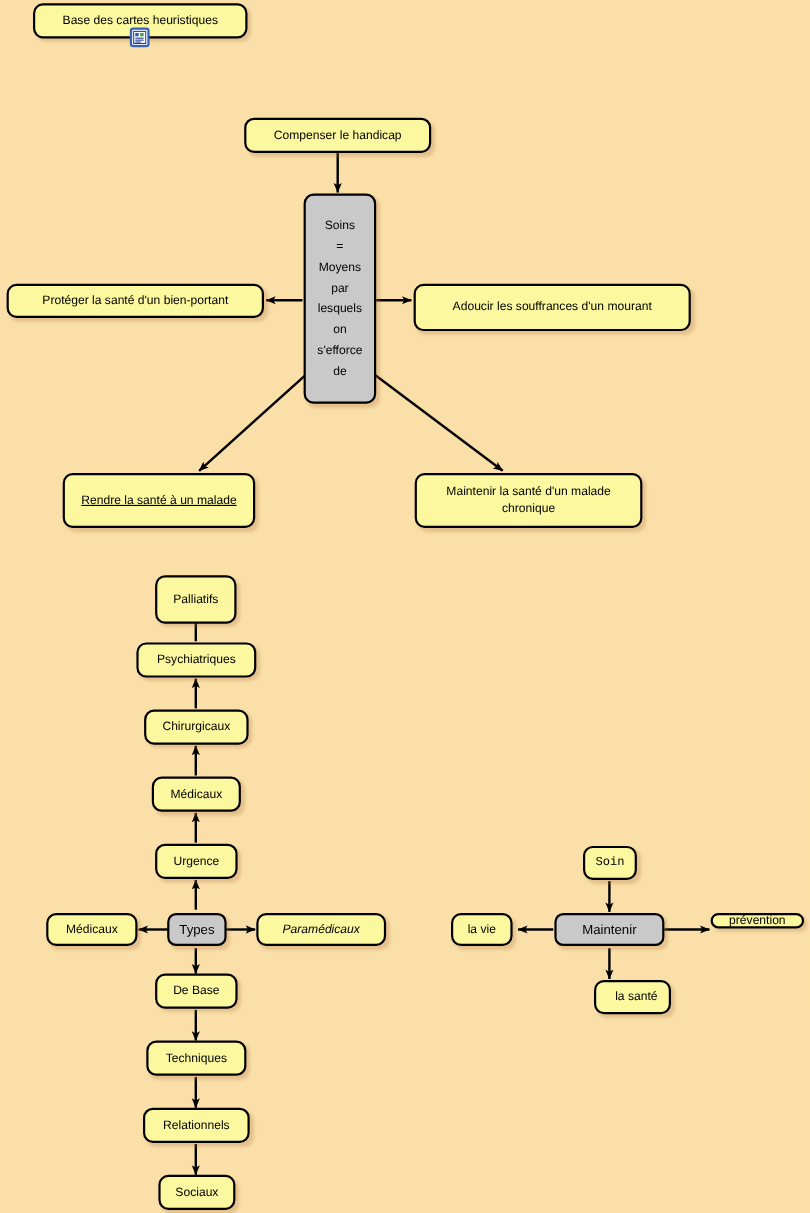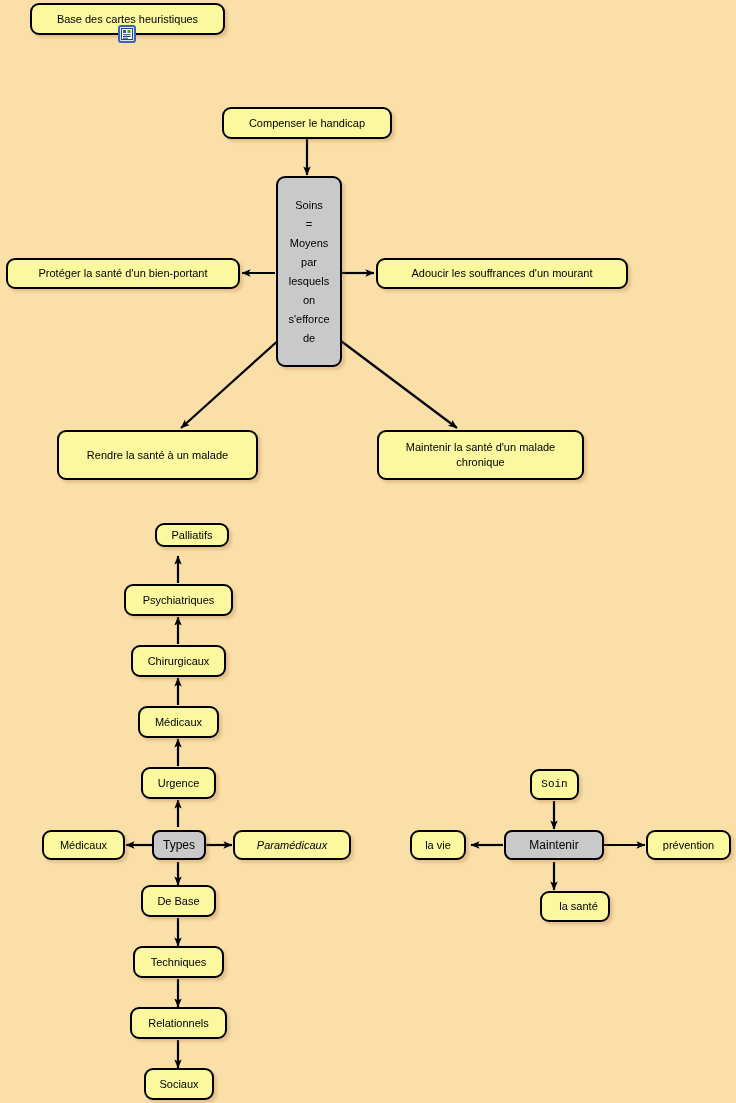--- a/index.html
+++ b/index.html
@@ -131,28 +131,28 @@
 par
 lesquels
 on
 s'efforce
 de</div>
 
   <div class="node" style="left:222px; top:107px; width:170px; height:32px;">Compenser le handicap</div>
 
   <div class="node" style="left:6px; top:258px; width:234px; height:31px;">Protéger la santé d'un bien-portant</div>
 
-  <div class="node" style="left:376px; top:258px; width:252px; height:31px;">Adoucir les souffrances d'un mourant</div>
+  <div class="node" style="left:376px; top:258px; width:252px; height:43px;">Adoucir les souffrances d'un mourant</div>
 
-  <div class="node" style="left:57px; top:430px; width:201px; height:50px;">Rendre la santé à un malade</div>
+  <div class="node" style="left:57px; top:430px; width:175px; height:50px;text-decoration:underline;">Rendre la santé à un malade</div>
 
   <div class="node" style="left:377px; top:430px; width:207px; height:50px;">Maintenir la santé d'un malade
 chronique</div>
 
-  <div class="node" style="left:155px; top:523px; width:74px; height:24px;">Palliatifs</div>
+  <div class="node" style="left:141px; top:523px; width:74px; height:44px;">Palliatifs</div>
 
   <div class="node" style="left:124px; top:584px; width:109px; height:32px;">Psychiatriques</div>
 
   <div class="node" style="left:131px; top:645px; width:95px; height:32px;">Chirurgicaux</div>
 
   <div class="node" style="left:138px; top:706px; width:81px; height:32px;">Médicaux</div>
 
   <div class="node" style="left:141px; top:767px; width:75px; height:32px;">Urgence</div>
 
   <div class="node gray small" style="left:152px; top:830px; width:54px; height:30px;">Types</div>
@@ -168,17 +168,17 @@
   <div class="node" style="left:130px; top:1007px; width:97px; height:32px;">Relationnels</div>
 
   <div class="node" style="left:144px; top:1068px; width:70px; height:32px;">Sociaux</div>
 
   <div class="node" style="left:530px; top:769px; width:49px; height:31px;font-family:Liberation Mono, monospace;">Soin</div>
 
   <div class="node gray small" style="left:504px; top:830px; width:100px; height:30px;">Maintenir</div>
 
   <div class="node" style="left:410px; top:830px; width:56px; height:30px;">la vie</div>
 
-  <div class="node" style="left:646px; top:830px; width:85px; height:30px;">prévention</div>
+  <div class="node" style="left:646px; top:830px; width:85px; height:14px;">prévention</div>
 
   <div class="node" style="left:540px; top:891px; width:70px; height:31px;padding-left:16px;">la santé</div>
 
 </div>
 
 </body></html>

